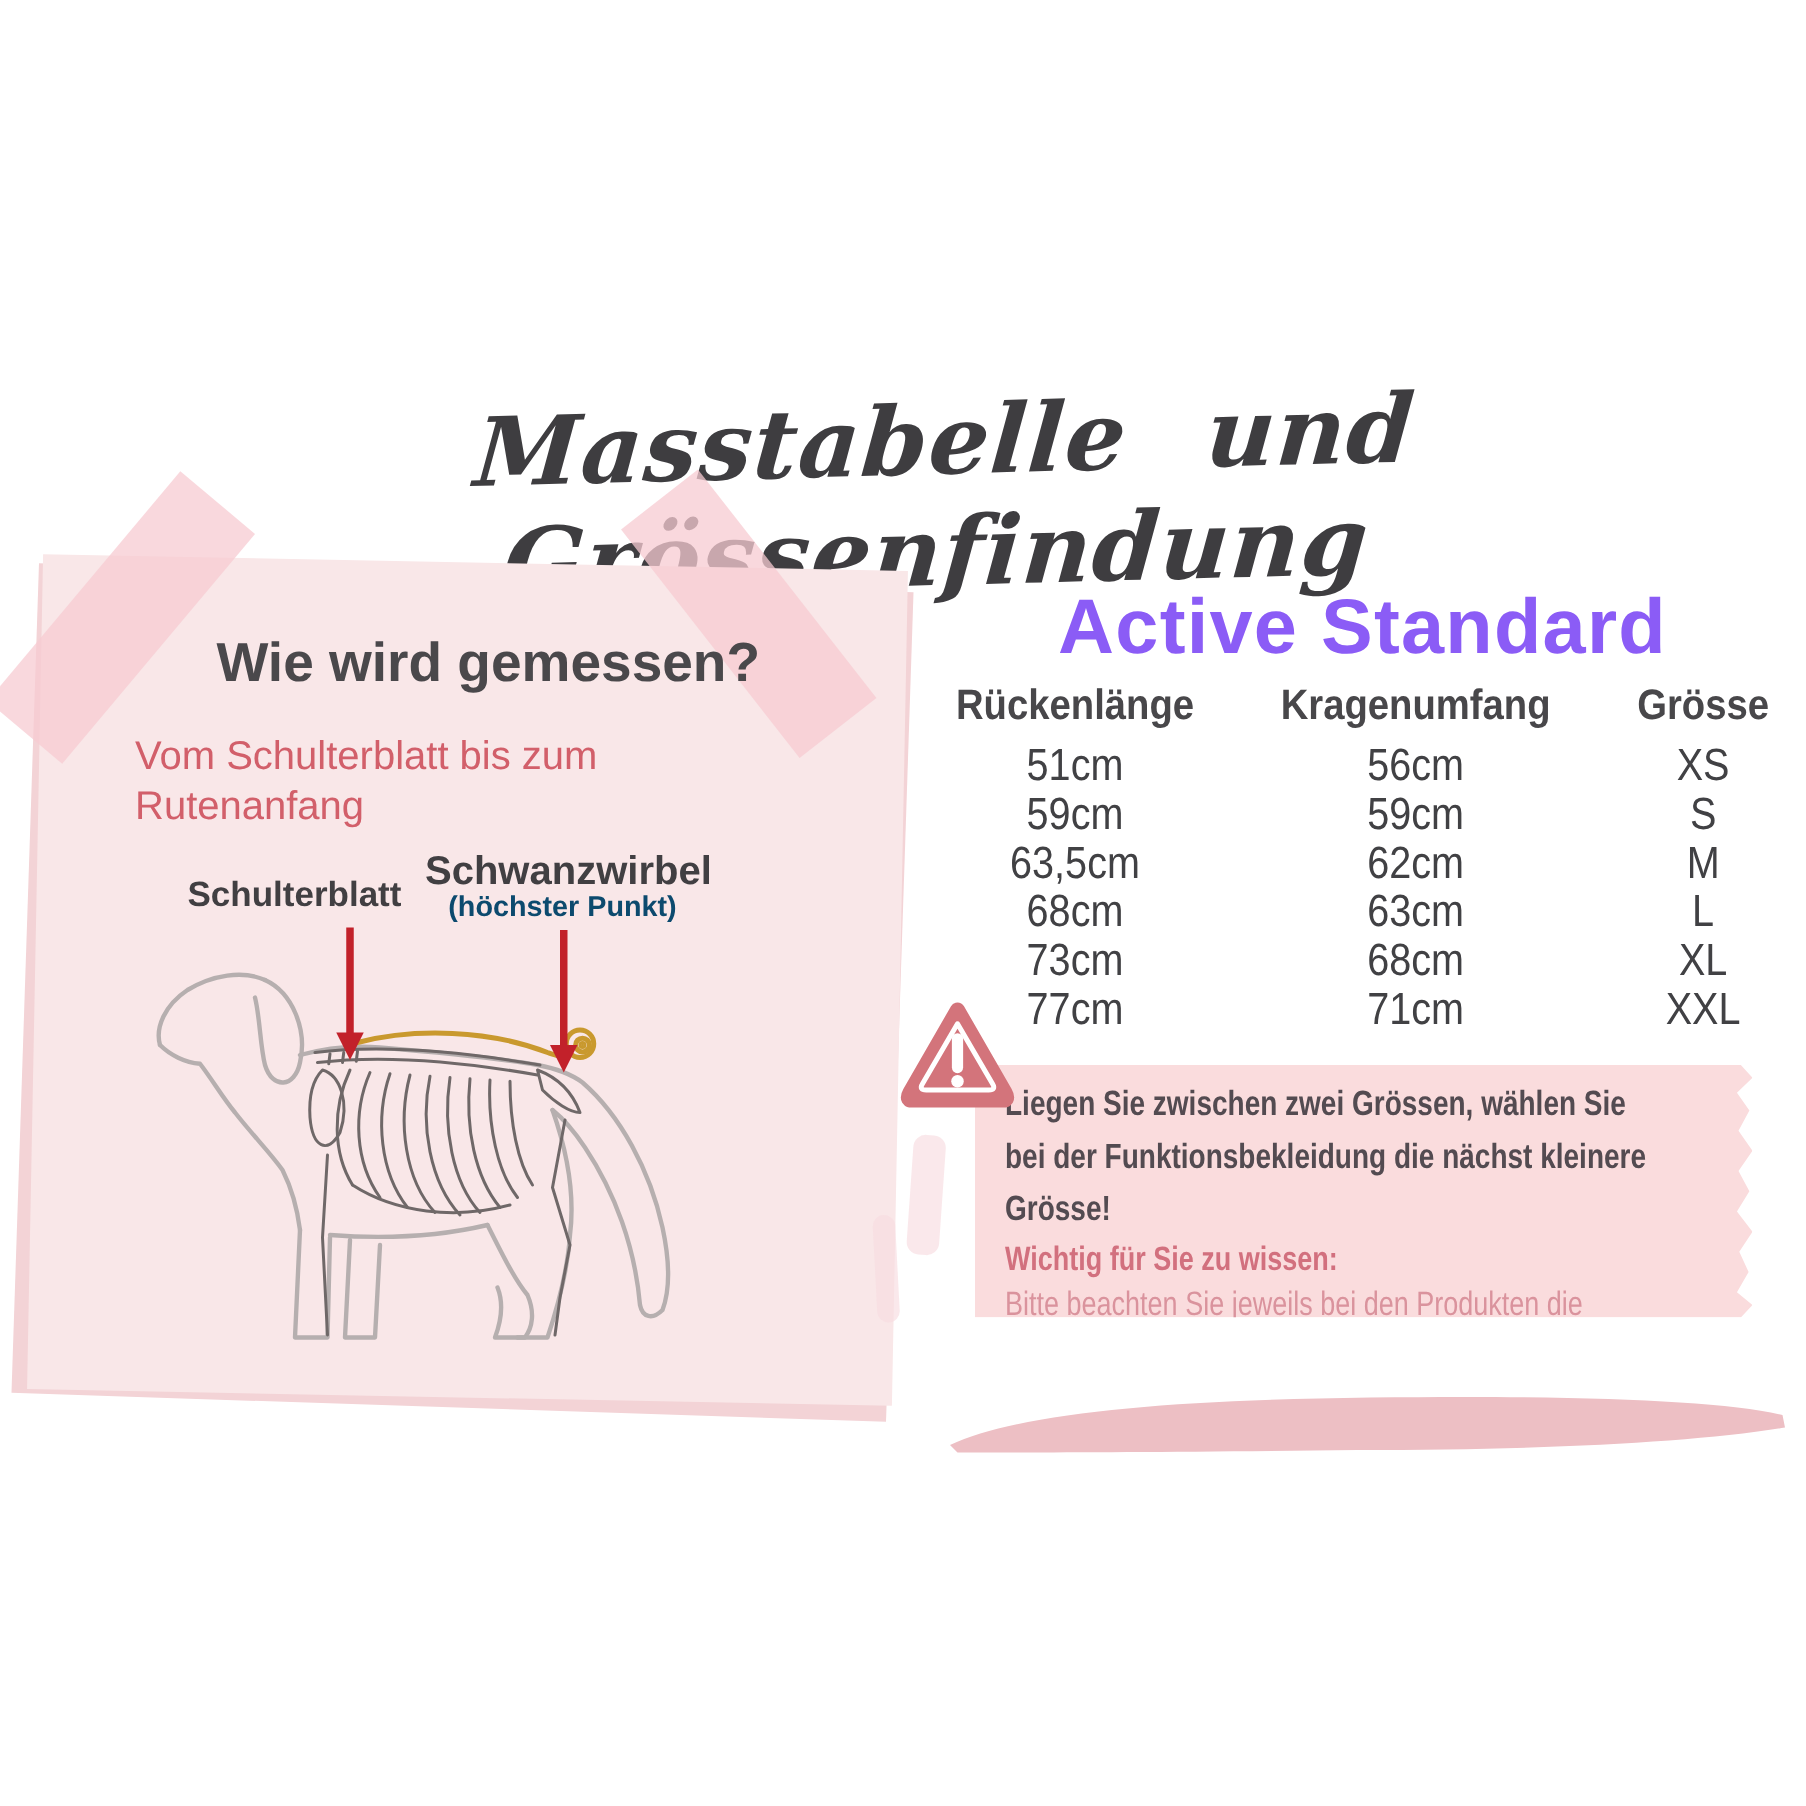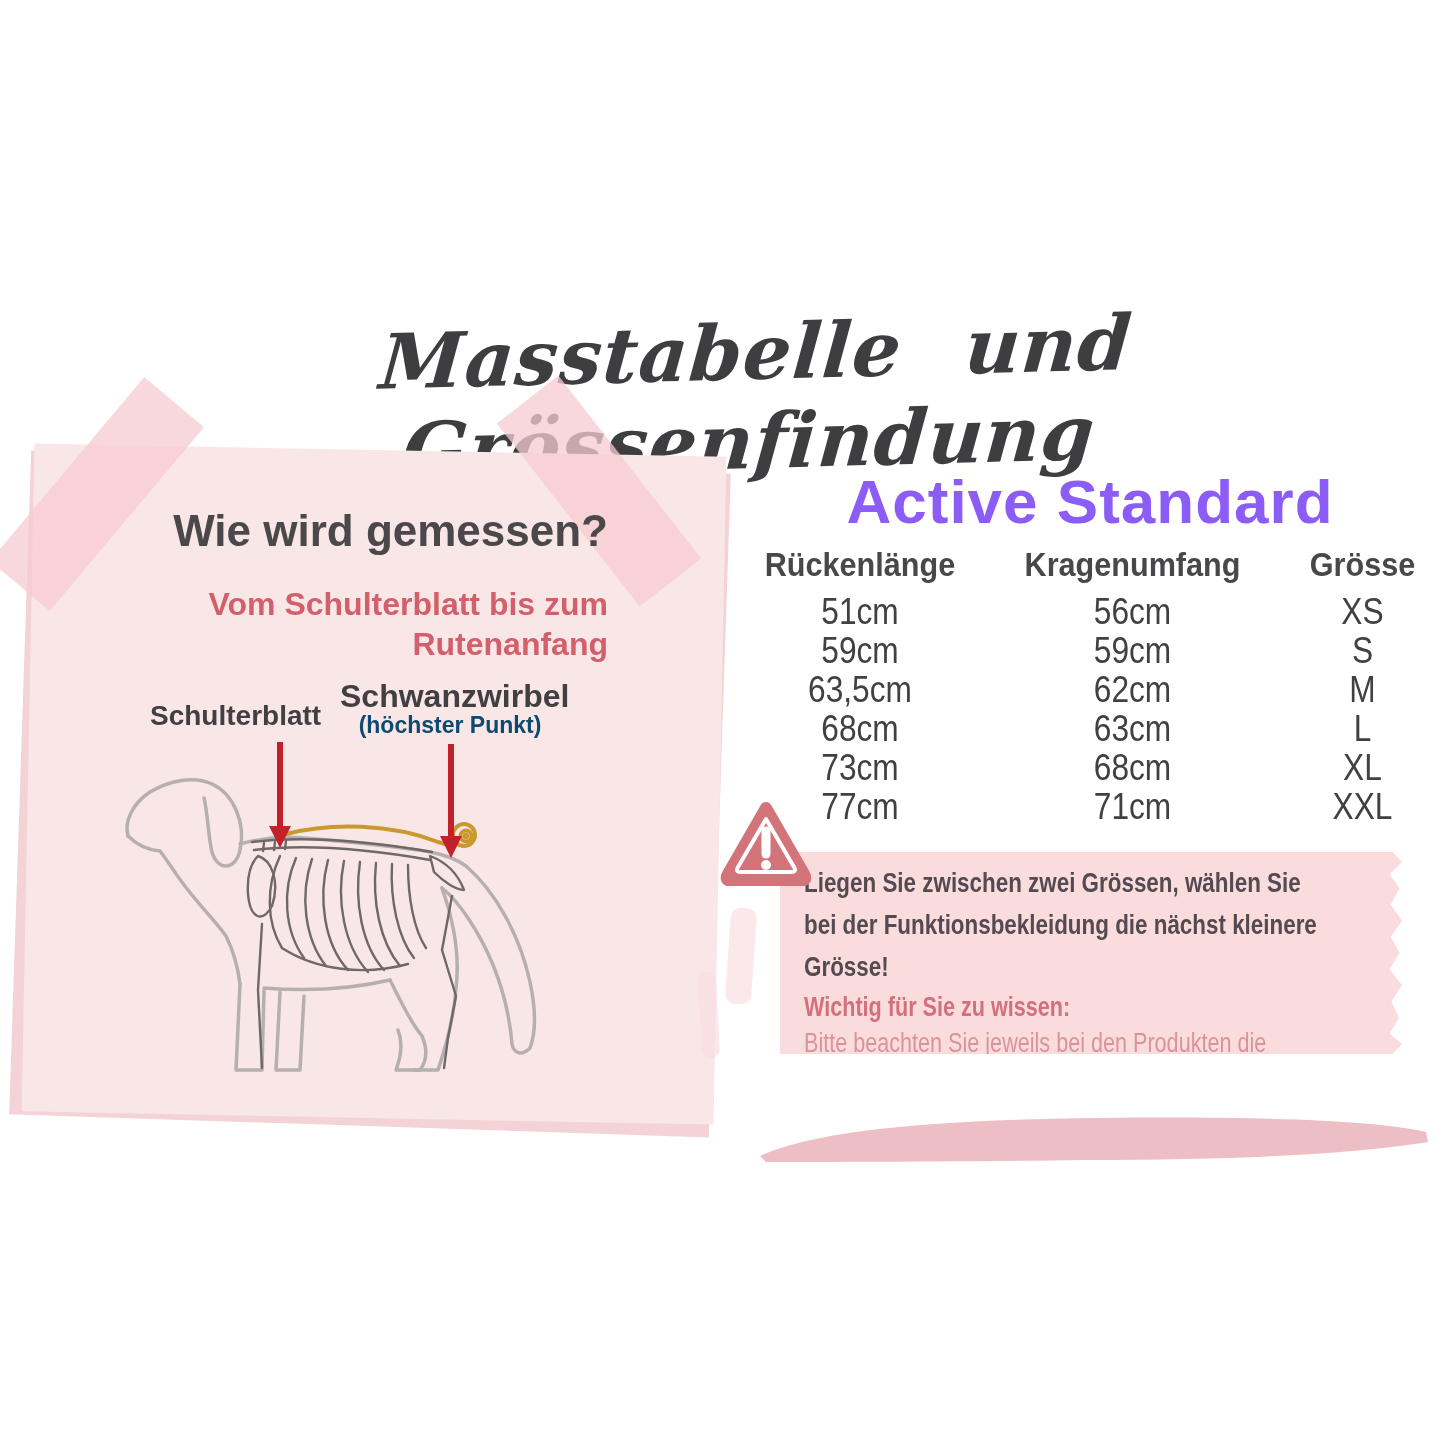--- a/index.html
+++ b/index.html
@@ -33,22 +33,22 @@
   .tape-right{left:483px;top:452px;width:232px;height:78px;transform:rotate(52deg);}
   .smudge{position:absolute;background:#f7dce0;opacity:.65;border-radius:10px;}
   .smudge-1{left:728px;top:908px;width:26px;height:96px;transform:rotate(4deg);}
   .smudge-2{left:700px;top:972px;width:18px;height:86px;transform:rotate(-3deg);}
 
   .measure-heading{
     position:absolute;left:108px;top:506px;width:500px;text-align:right;
     font-size:44px;font-weight:bold;color:#4a484b;letter-spacing:0;
   }
   .measure-sub{
-    position:absolute;left:108px;top:584px;width:500px;text-align:right;
-    font-size:32px;font-weight:bold;color:#d25f6a;line-height:40px;
+    position:absolute;left:108px;top:584px;width:500px;text-align:left;
+    font-size:32px;font-weight:normal;color:#d25f6a;line-height:40px;
     white-space:pre-line;
   }
   .lbl-shoulder{
     position:absolute;left:150px;top:700px;width:220px;
     font-size:28px;font-weight:bold;color:#413f42;
   }
   .lbl-tail{
     position:absolute;left:340px;top:680px;width:220px;text-align:center;
     font-size:32px;font-weight:bold;color:#413f42;line-height:32px;
   }

